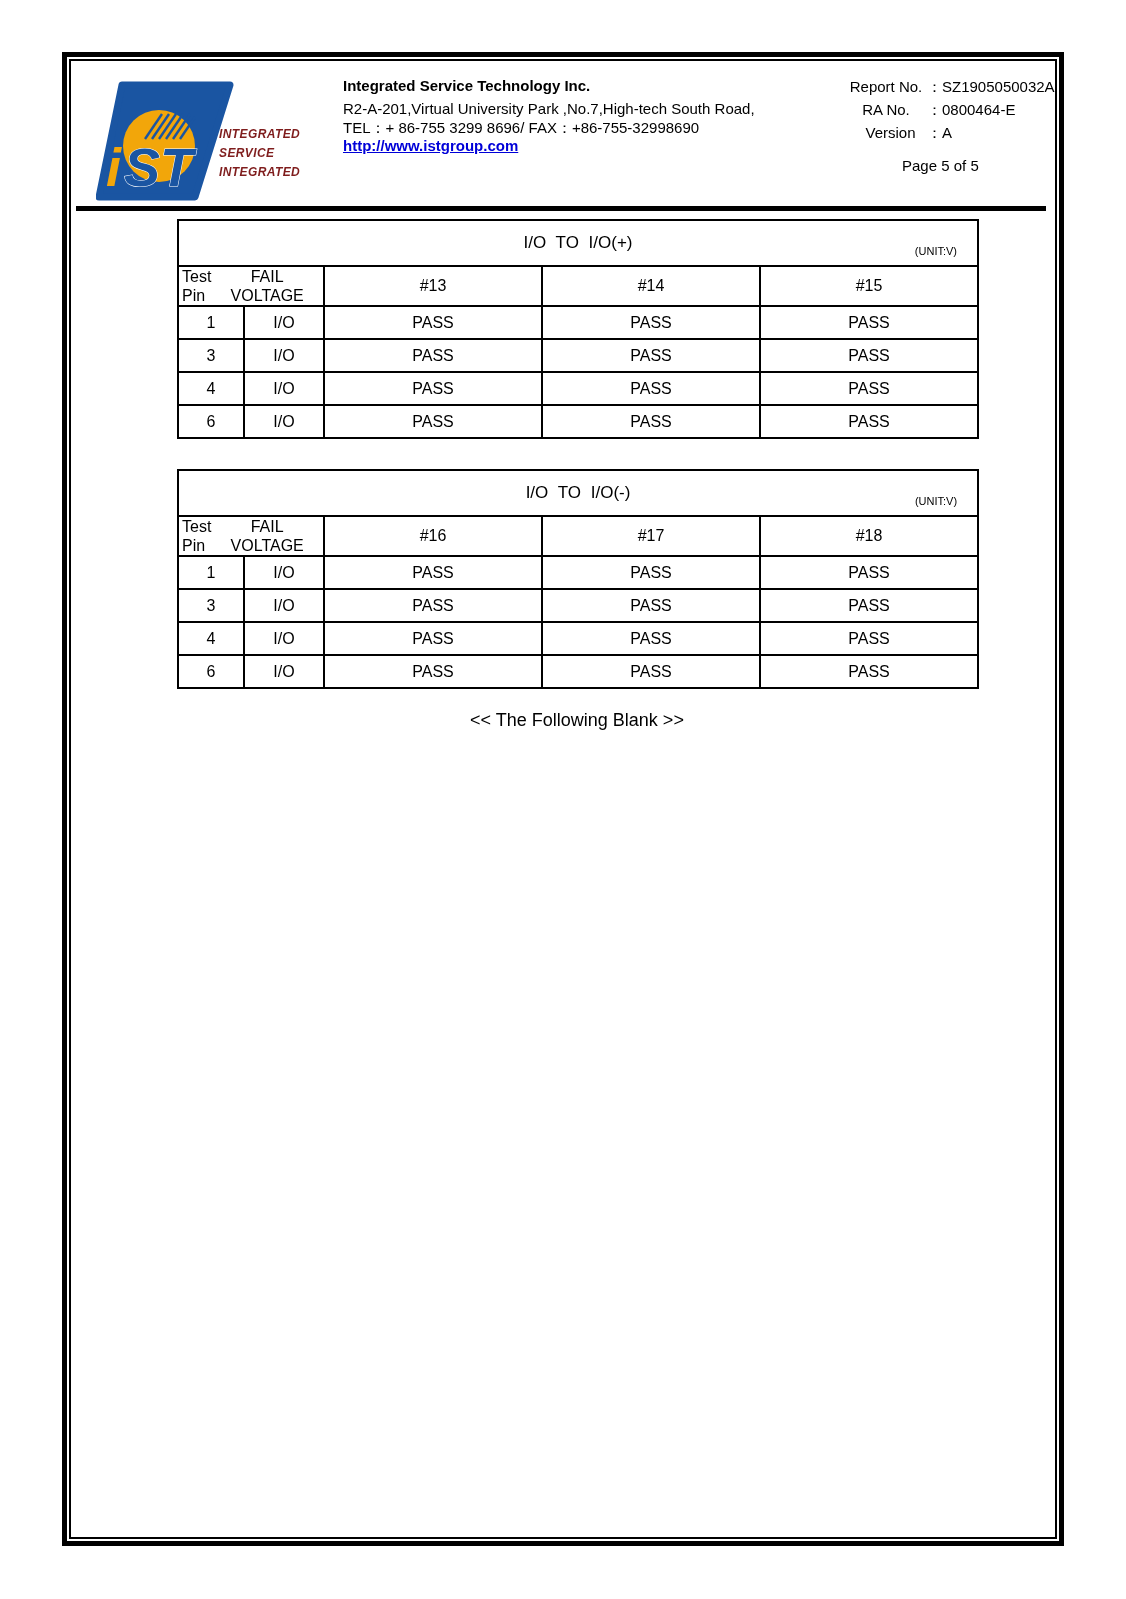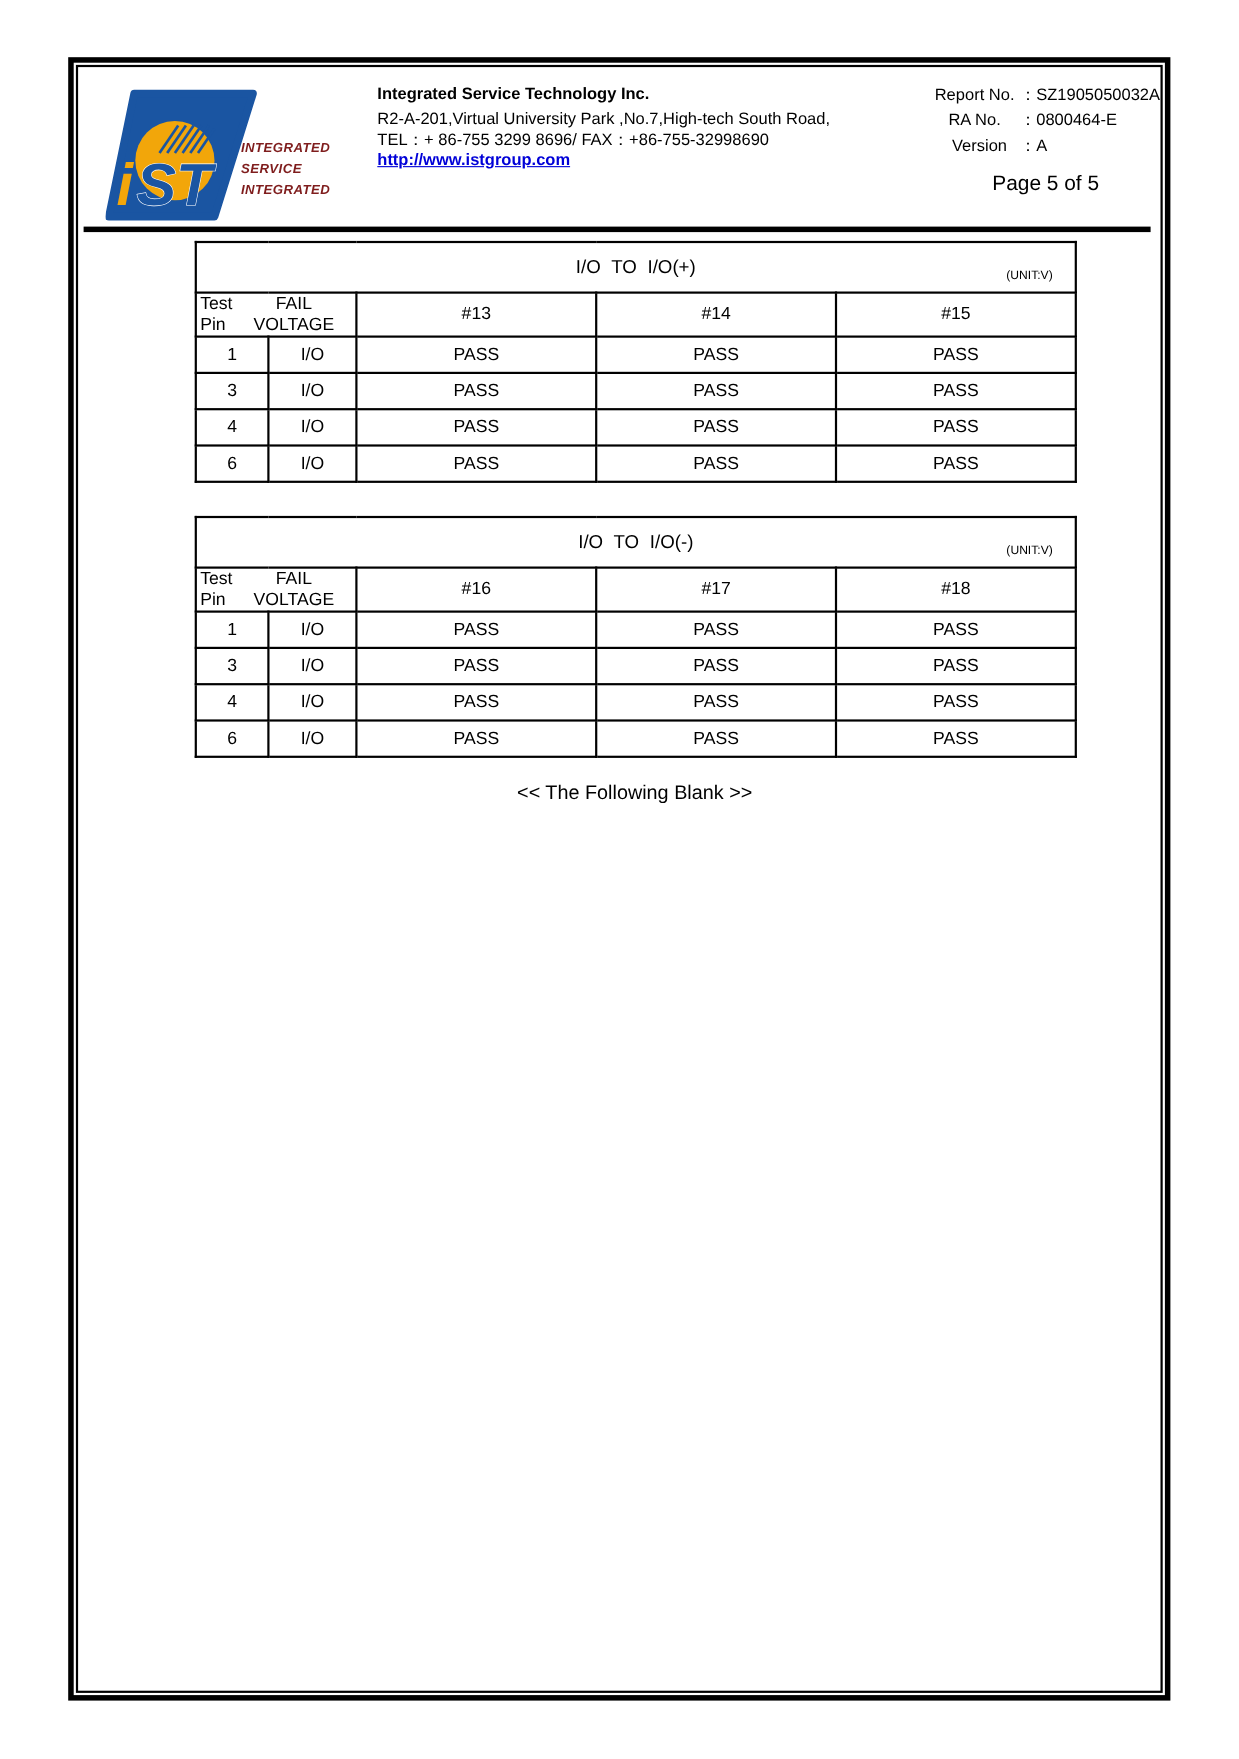--- a/index.html
+++ b/index.html
@@ -24,21 +24,21 @@
   .company-name { font-weight:bold; margin-bottom:4px; }
   .company-group { margin-bottom:7px; }
   .company-web { font-weight:bold; color:#0000d8; text-decoration:underline; margin-top:-1px; }
 
   
   .report { left:845px; top:78px; font-size:15px; line-height:18px; }
   .report-row { display:flex; margin-bottom:5px;text-align:center; }
   .report-label { width:82px; }
   .report-row.version { padding-left:9px; }
   .report-row.version .report-label { width:73px; }
-  .page-label { left:902px; top:157px; font-size:19px; }
+  .page-label { left:902px; top:157px; font-size:15px; }
 
   
   .header-rule { left:76px; top:206px; width:970px; height:5px; background:#000; }
 
   
   table.result { border-collapse:collapse; table-layout:fixed; width:800px; }
   table.result td { border:2px solid #000; text-align:center; font-size:16px; padding:0; }
   td.title-cell { height:44px; position:relative; }
   .table-title { font-size:17px; word-spacing:5px; }
   .unit-label { position:absolute; right:20px; bottom:8px; font-size:11px; word-spacing:0; }

